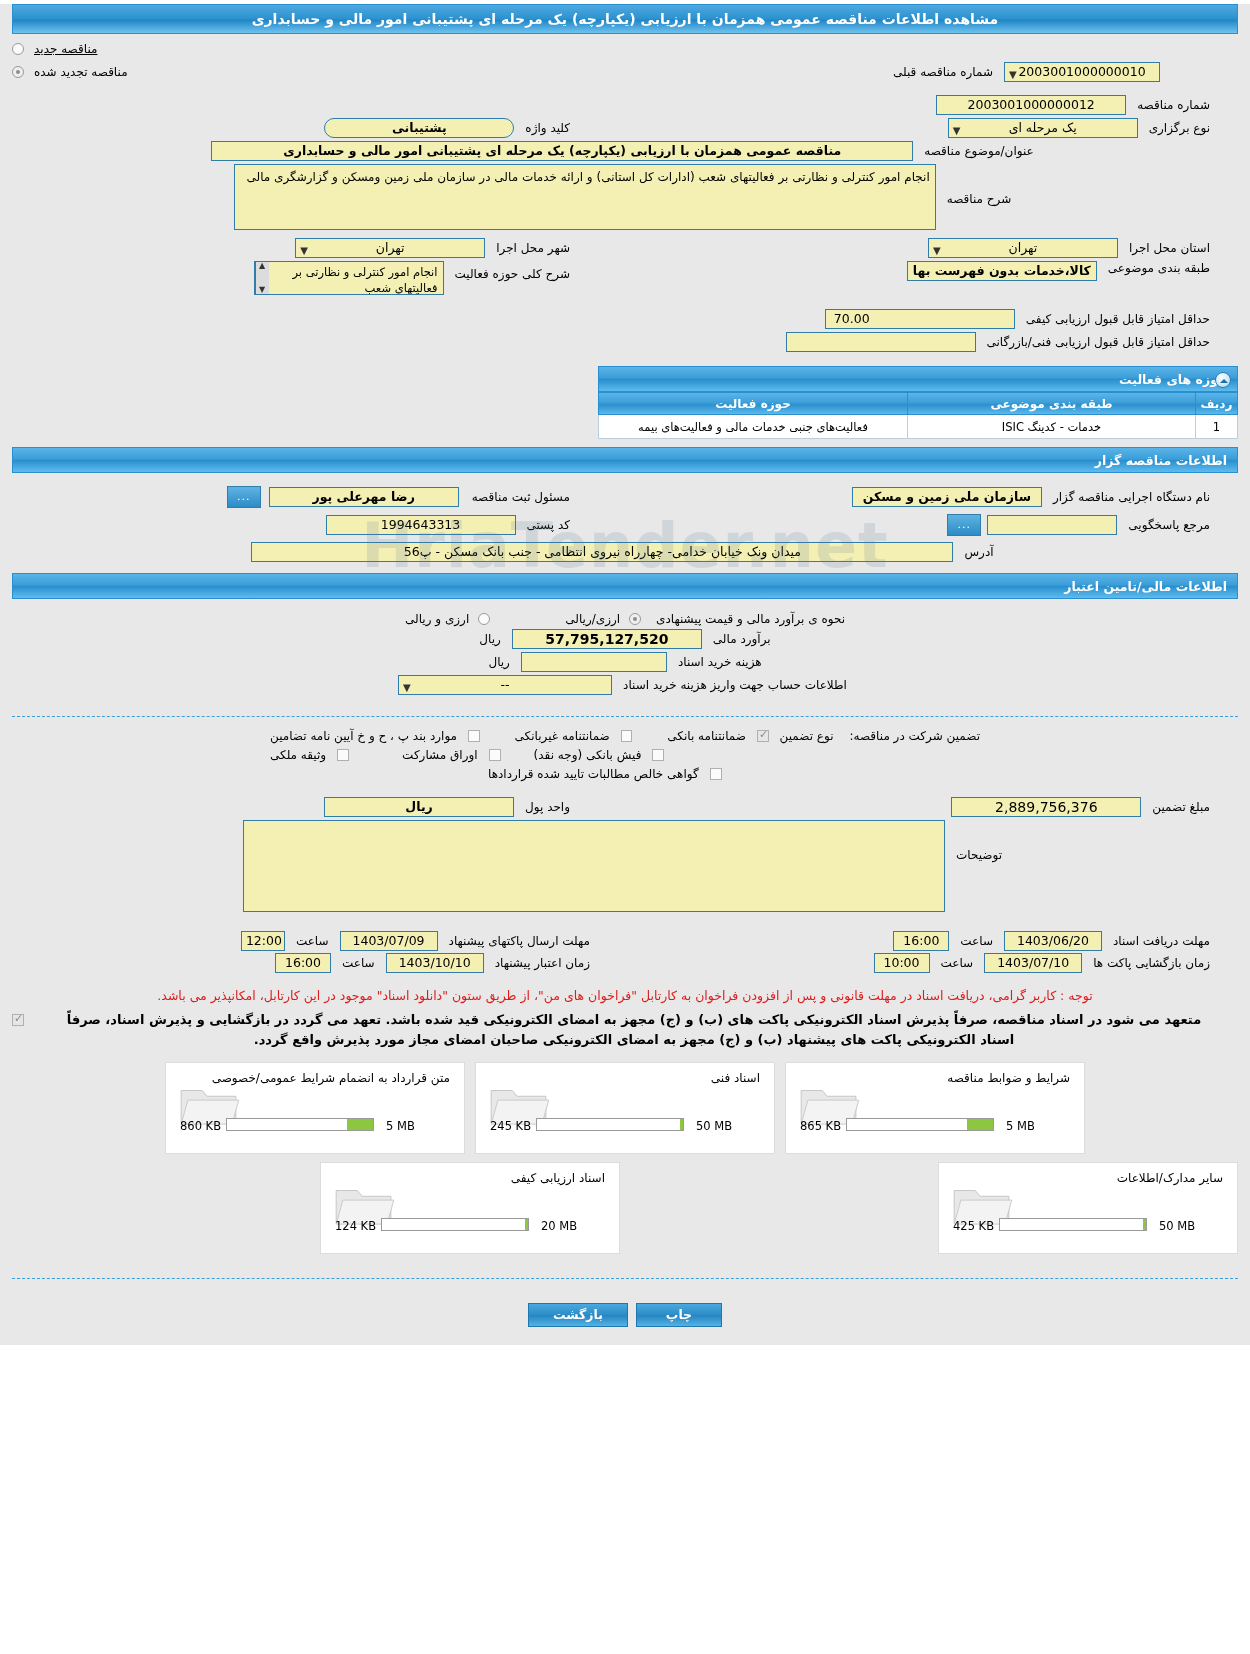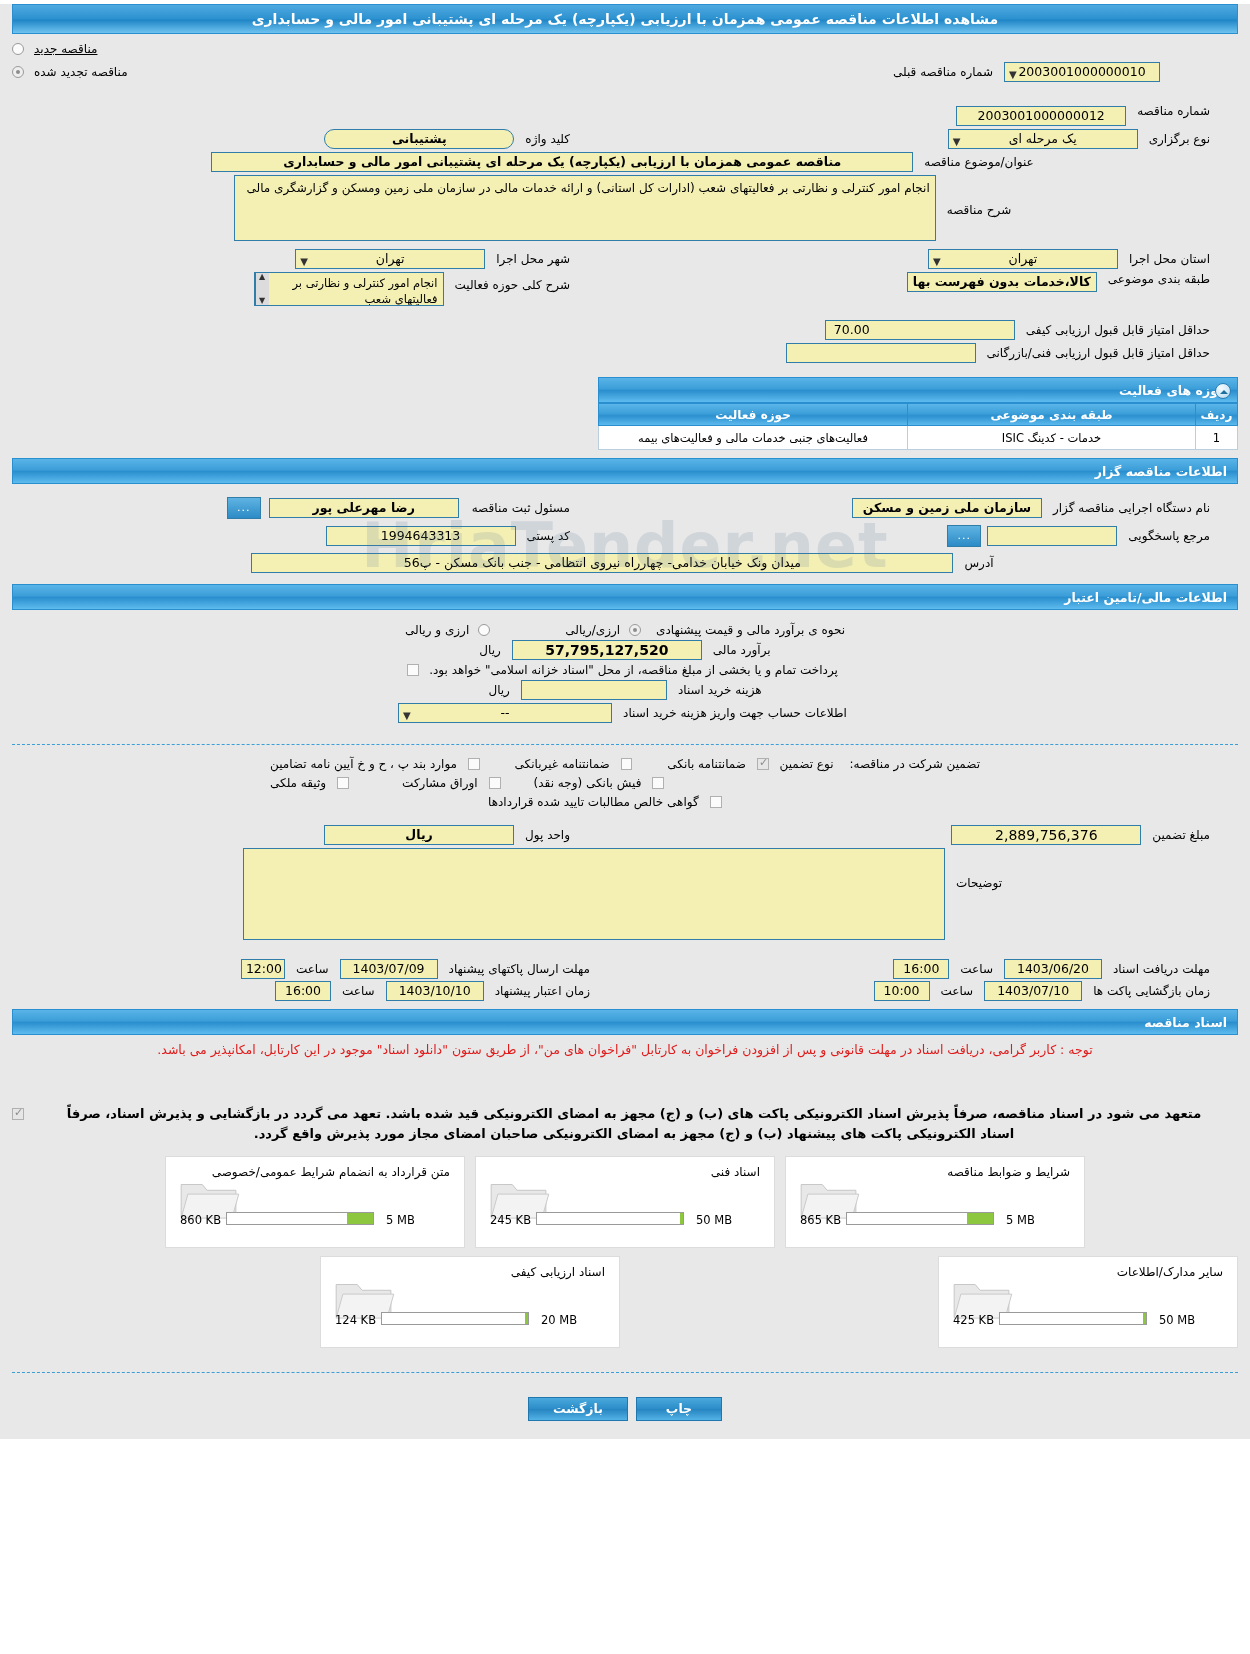--- a/index.html
+++ b/index.html
@@ -134,21 +134,21 @@
     position:absolute; left:60px; bottom:22px; width:148px; height:13px;
     background:#ffffff; border:1px solid #9a9a9a;
   }
   .bar-fill { height:100%; background:#8dc63f; }
   .sz-left { position:absolute; left:14px; bottom:20px; font-size:11.5px; direction:ltr; color:#000;}
   .sz-right{ position:absolute; left:220px; bottom:20px; font-size:11.5px; direction:ltr; color:#000;}
 
   
   .notice-red { color:#e01b1b; font-size:12.5px; text-align:center; padding:2px 16px; line-height:1.5;}
   .notice-bold { color:#000; font-weight:bold; font-size:13px; text-align:center; padding:2px 30px 4px 30px; line-height:1.55;}
-  .notice-row { display:flex; align-items:flex-start; justify-content:center; gap:6px;margin-top:40px; }
+  .notice-row { display:flex; align-items:flex-start; justify-content:center; gap:6px; }
 
   
   .footer { background:#e8e8e8; padding:14px 0 18px 0; display:flex; justify-content:center; gap:8px; }
   .btn {
     background: linear-gradient(to bottom,#4aa9dd 0%,#2b8cc8 50%,#2684c0 51%,#53b2e6 100%);
     border:1px solid #1f77ae; color:#fff; font-size:12.5px; font-weight:bold;
     width:100px; height:24px; line-height:22px; text-align:center;
   }
 
   
@@ -188,21 +188,21 @@
         <span class="radio on"></span>
       </div>
     </div>
   </div>
 
   <div class="sec">
 
     <div class="row" style="justify-content:center;">
       <div style="width:640px;display:flex;justify-content:flex-start;align-items:center;gap:6px;">
         <span class="lbl">شماره مناقصه</span>
-        <div class="inp ltr" style="width:170px;margin-top:11px;">2003001000000012</div>
+        <div class="inp ltr" style="width:190px;">2003001000000012</div>
       </div>
       <div style="width:540px;"></div>
     </div>
 
     <div class="row" style="justify-content:center;">
       <div style="width:640px;display:flex;justify-content:flex-start;align-items:center;gap:6px;">
         <span class="lbl">نوع برگزاری</span>
         <div class="sel" style="width:190px;">
           <span class="chev">▼</span>
           <span>یک مرحله ای</span>
@@ -352,24 +352,20 @@
         <span class="lbl">ارزی و ریالی</span>
       </span>
     </div>
 
     <div class="row" style="justify-content:center;gap:6px;">
       <span class="lbl">برآورد مالی</span>
       <div class="inp num b" style="width:190px;font-size:14px;">57,795,127,520</div>
       <span class="lbl">ریال</span>
     </div>
 
-    <div class="row" style="justify-content:center;gap:5px;">
-      <span class="lbl">پرداخت تمام و یا بخشی از مبلغ مناقصه، از محل "اسناد خزانه اسلامی" خواهد بود.</span>
-      <span class="cb"></span>
-    </div>
 
     <div class="row" style="justify-content:center;gap:6px;">
       <span class="lbl">هزینه خرید اسناد</span>
       <div class="inp" style="width:146px;"></div>
       <span class="lbl">ریال</span>
     </div>
 
     <div class="row" style="justify-content:center;gap:6px;">
       <span class="lbl">اطلاعات حساب جهت واریز هزینه خرید اسناد</span>
       <div class="sel" style="width:214px;">
@@ -458,21 +454,20 @@
       </div>
       <div style="width:560px;display:flex;justify-content:flex-start;align-items:center;gap:6px;">
         <span class="lbl">زمان اعتبار پیشنهاد</span>
         <div class="inp ltr" style="width:98px;">1403/10/10</div>
         <span class="lbl">ساعت</span>
         <div class="inp ltr" style="width:56px;">16:00</div>
       </div>
     </div>
   </div>
 
-  <div class="bar">اسناد مناقصه</div>
   <div class="sec" style="padding-top:4px;">
 
     <div class="notice-red">توجه : کاربر گرامی، دریافت اسناد در مهلت قانونی و پس از افزودن فراخوان به کارتابل "فراخوان های من"، از طریق ستون "دانلود اسناد" موجود در این کارتابل، امکانپذیر می باشد.</div>
 
     <div class="notice-row">
       <span class="notice-bold">متعهد می شود در اسناد مناقصه، صرفاً پذیرش اسناد الکترونیکی پاکت های (ب) و (ج) مجهز به امضای الکترونیکی قید شده باشد. تعهد می گردد در بازگشایی و پذیرش اسناد، صرفاً اسناد الکترونیکی پاکت های پیشنهاد (ب) و (ج) مجهز به امضای الکترونیکی صاحبان امضای مجاز مورد پذیرش واقع گردد.</span>
       <span class="cb on" style="margin-top:6px;flex:0 0 auto;"></span>
     </div>
 
     <div class="cards">

